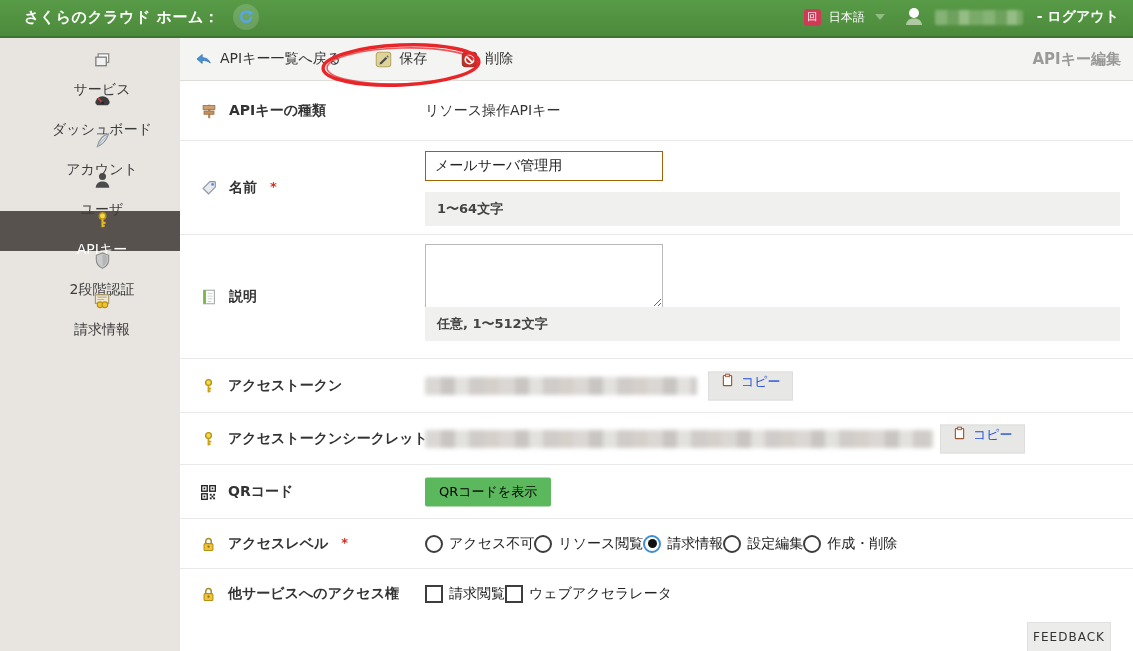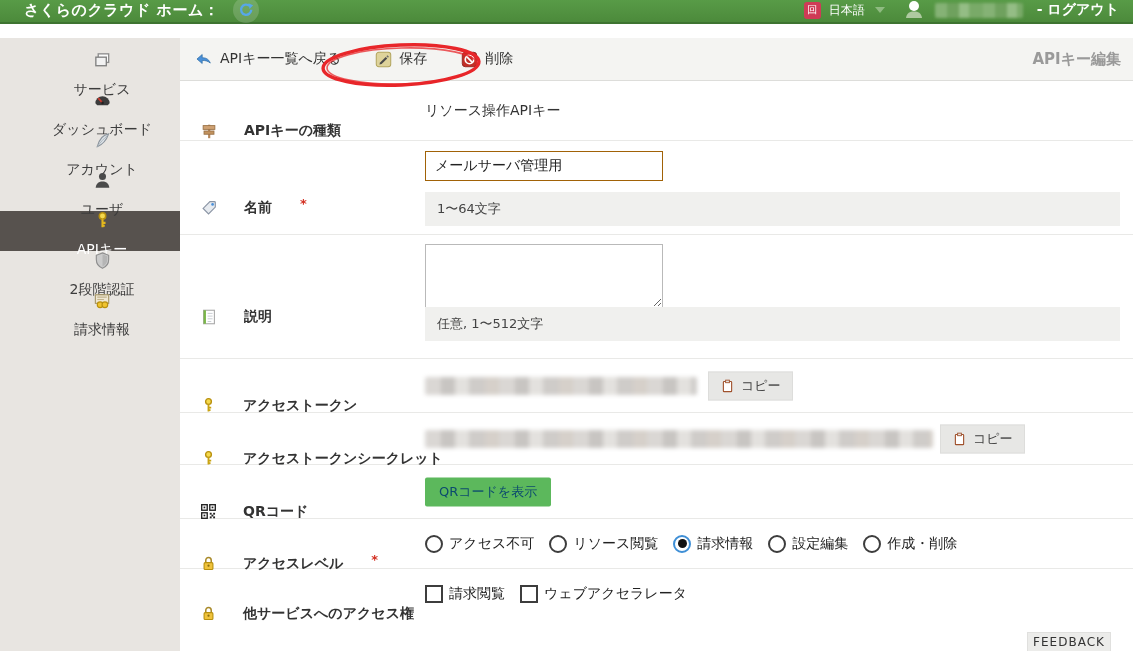--- a/index.html
+++ b/index.html
@@ -1,20 +1,20 @@
 <!DOCTYPE html>
 <html><head>
 <meta charset="utf-8">
 <style>
   * { margin:0; padding:0; box-sizing:border-box; }
   body { font-family:"DejaVu Sans","Liberation Sans",sans-serif; }
   .page { position:relative; width:1133px; height:651px; background:#fff; overflow:hidden; }
 
   
-  .topbar { position:absolute; left:0; top:0; width:100%; height:24px;
+  .topbar { position:absolute; left:0; top:0; width:100%; height:38px;
     background:linear-gradient(180deg,#589b47,#4c8a3b); border-bottom:2px solid #3e7431;
     display:flex; align-items:center; padding:0 14px 2px 24px; }
   .topbar-title { color:#fff; font-weight:bold; font-size:15px; letter-spacing:.5px; }
   .refresh-btn { width:26px; height:26px; border-radius:50%; background:rgba(255,255,255,.16);
     margin-left:14px; display:flex; align-items:center; justify-content:center; cursor:pointer; }
   .topbar-right { margin-left:auto; display:flex; align-items:center; gap:8px; }
   .lang-badge { width:17px; height:17px; background:#cf3b56; border-radius:3px;
     display:flex; align-items:center; justify-content:center; }
   .lang-badge span { color:#fff; font-size:10px; line-height:1; }
   .topbar-text { color:#fff; font-size:12px; }
@@ -39,49 +39,49 @@
     display:flex; align-items:center; padding:0 12px 0 15px; gap:34px; }
   .tool-link { display:flex; align-items:center; gap:7px; font-size:14px; color:#333; cursor:pointer; }
   .page-title { margin-left:auto; color:#9a9a9a; font-weight:bold; font-size:15px; }
 
   .annotation-svg { position:absolute; left:318px; top:40px; pointer-events:none; z-index:5; }
 
   
   .form { position:absolute; top:43px; left:0; right:0; }
   .frow { position:relative; border-bottom:1px solid #e9e9e7; }
   .frow-label { position:absolute; left:20px; top:50%; transform:translateY(-50%);
-    display:flex; align-items:flex-start; gap:26px; font-size:14px; font-weight:bold; color:#333;margin-top:20px; }
+    display:flex; align-items:flex-end; gap:11px; font-size:14px; font-weight:bold; color:#333; }
   .req { color:#d33022; font-size:13px; margin-left:2px; position:relative; top:-3px; }
   .fvalue { position:absolute; left:245px; top:50%; transform:translateY(-50%); font-size:14px; color:#333; }
   .hintband { position:absolute; left:245px; right:13px; height:34px; background:#f0f0ee;
-    display:flex; align-items:center; padding-left:12px; font-size:13px; color:#444; }
+    display:flex; align-items:center; padding-left:12px; font-size:13px; color:#444;font-weight:bold; }
   .text-input { position:absolute; left:245px; top:10px; width:238px; height:30px;
     border:1px solid #a16207; padding:0 9px; font-size:14px; color:#222; outline:none;
     font-family:inherit; background:#fff; }
   .desc-area { position:absolute; left:245px; top:9px; width:238px; height:64px;
     border:1px solid #b9b9b9; resize:both; font-family:inherit; font-size:14px; padding:5px 8px; }
   .blur-val { position:absolute; top:50%; transform:translateY(-50%); height:18px; border-radius:2px;
     background:repeating-linear-gradient(90deg,#dad7d4 0 16px,#c8c5c2 16px 30px,#e3e1de 30px 44px,#cfccc9 44px 60px,#d6d0ca 60px 74px);
     filter:blur(2px); }
   .copy-btn { position:absolute; top:50%; transform:translateY(-50%); height:29px;
-    background:#e7e7e5; border:1px solid #dddddb; display:flex; align-items:center; gap:6px;
-    padding:0 11px; font-size:13px; color:#404040; cursor:pointer; font-family:inherit; }
+    background:#e7e7e5; border:1px solid #dddddb; display:flex; align-items:flex-start; gap:6px;
+    padding:0 11px; font-size:13px; color:#1d4ed8; cursor:pointer; font-family:inherit; }
   .qr-btn { position:absolute; left:245px; top:50%; transform:translateY(-50%); height:29px;
-    background:#5cb85c; color:#0c4a6e; border:none; border-radius:2px; font-size:13px;
+    background:#5cb85c; color:#000000; border:none; border-radius:2px; font-size:13px;
     padding:0 14px; cursor:pointer; font-family:inherit; }
   .choice-group { position:absolute; left:245px; top:50%; transform:translateY(-50%);
-    display:flex; align-items:center; gap:15px; }
+    display:flex; align-items:center; }
   .choice { display:flex; align-items:center; gap:6px; font-size:14px; color:#222; cursor:pointer; }
   .radio { width:18px; height:18px; border-radius:50%; border:2px solid #3d3d3d; background:#fff;
     display:flex; align-items:center; justify-content:center; }
   .radio.checked { border-color:#3f8fd6; }
   .radio.checked::after { content:""; width:9px; height:9px; border-radius:50%; background:#111; }
   .checkbox { width:18px; height:18px; border:2px solid #3d3d3d; background:#fff; }
 
-  .feedback-btn { position:absolute; right:22px; bottom:0; width:84px; height:19px;
+  .feedback-btn { position:absolute; right:22px; bottom:0; width:84px; height:29px;
     background:#ececea; border:1px solid #e0e0de; border-bottom:none; color:#333;
     font-size:12px; letter-spacing:1px; cursor:pointer; font-family:inherit; }
 
   
   .r-type { height:60px; } .r-name { height:94px; } .r-desc { height:124px; }
   .r-token { height:54px; } .r-secret { height:52px; } .r-qr { height:54px; }
   .r-level { height:50px; } .r-other { height:50px; }
 </style>
 </head>
 <body>

